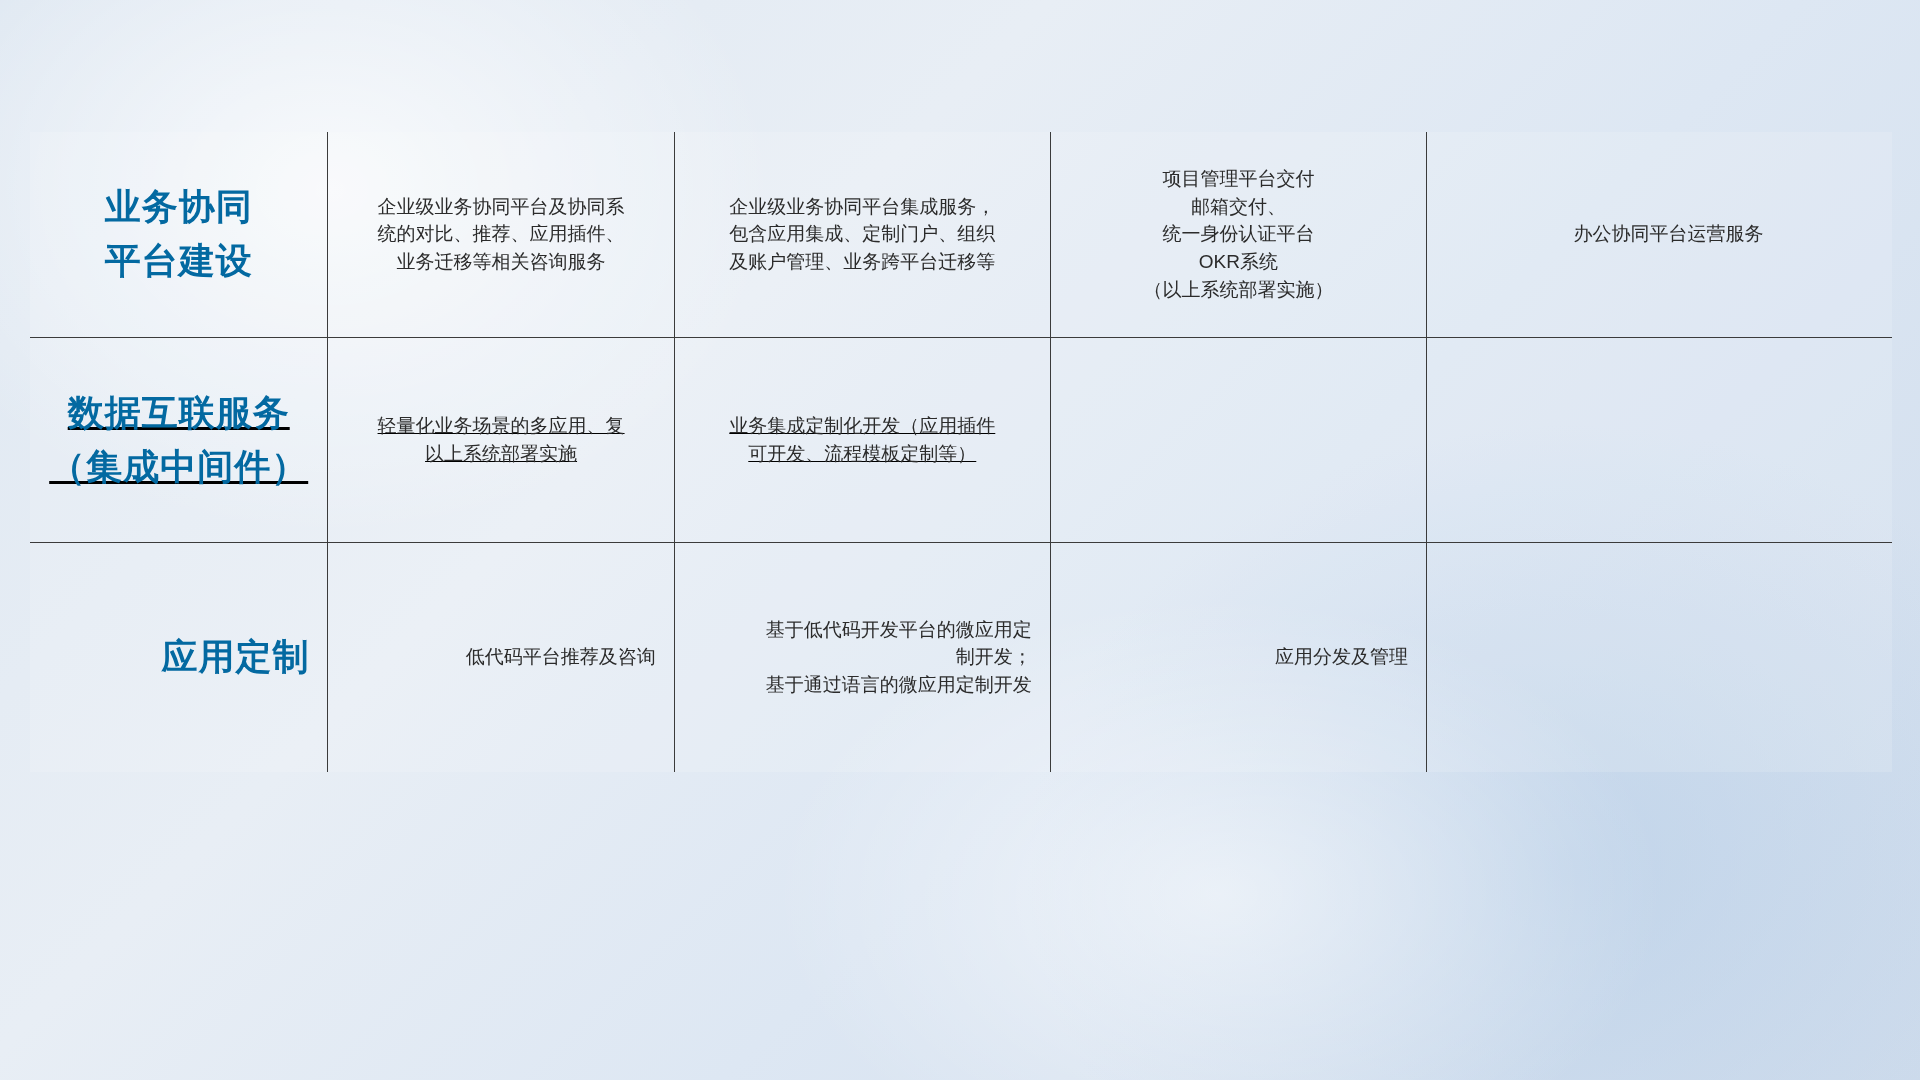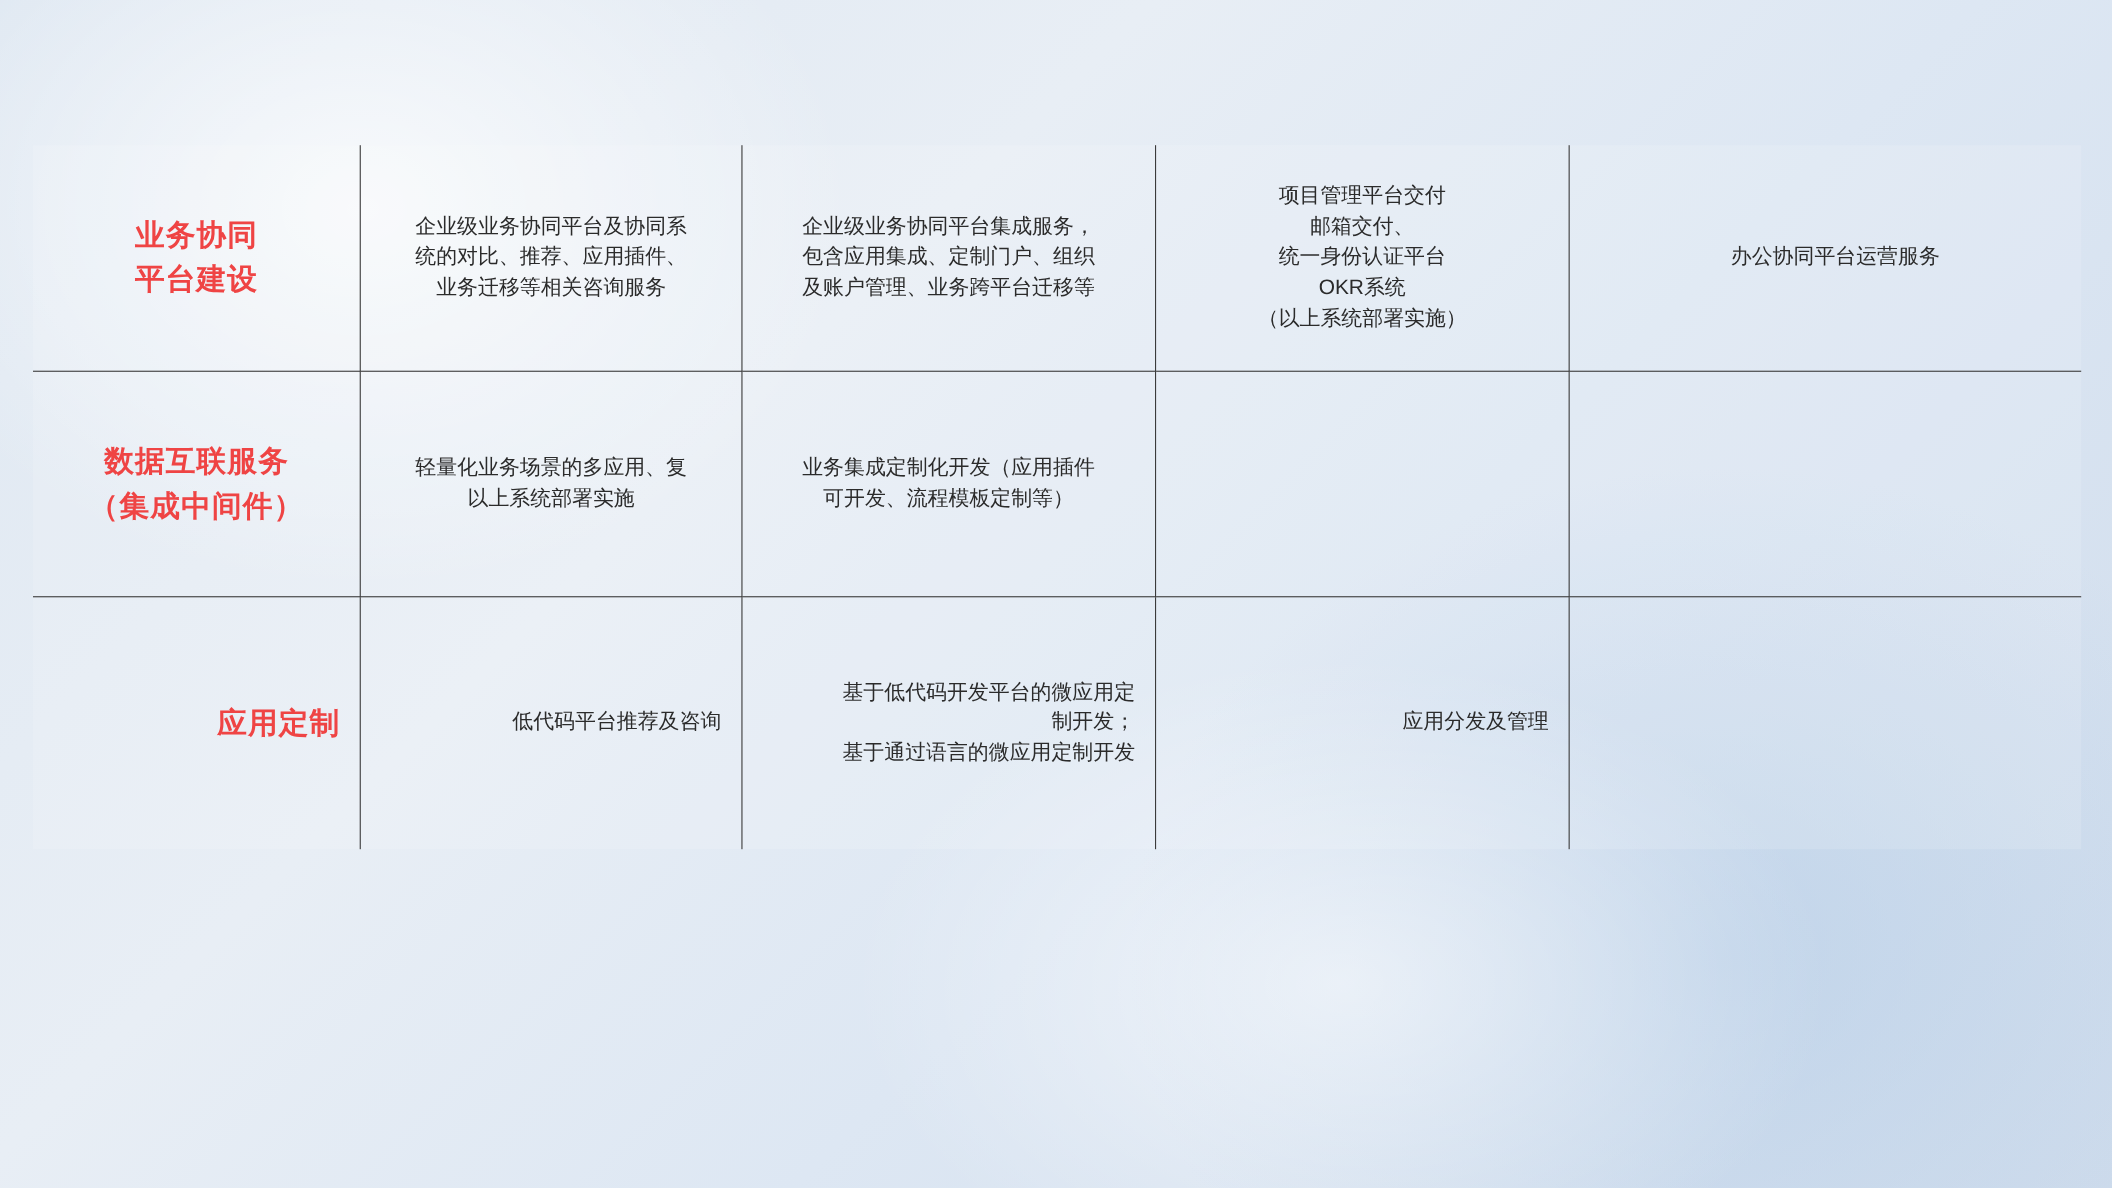--- a/index.html
+++ b/index.html
@@ -95,23 +95,23 @@
   }
   tbody tr:last-child td {
     border-bottom: none;
     text-align: right;
   }
   tbody tr td:first-child {
     border-left: none;
   }
 
   td.cat-cell {
-    font-size: 27px;
+    font-size: 36px;
     font-weight: bold;
-    color: #ef4444;
+    color: #0369a1;
     letter-spacing: 1px;
     line-height: 1.5;
   }
 
   .cell-text {
     display: block;
     white-space: pre-line;
   }
 
   
@@ -164,21 +164,21 @@
           <span class="cell-text">项目管理平台交付
 邮箱交付、
 统一身份认证平台
 OKR系统
 （以上系统部署实施）</span>
         </td>
         <td>
           <span class="cell-text">办公协同平台运营服务</span>
         </td>
       </tr>
-      <tr style="height:205px;">
+      <tr style="height:205px;text-decoration:underline;">
         <td class="cat-cell">
           <span class="cell-text">数据互联服务
 （集成中间件）</span>
         </td>
         <td>
           <span class="cell-text">轻量化业务场景的多应用、复
 以上系统部署实施</span>
         </td>
         <td>
           <span class="cell-text">业务集成定制化开发（应用插件

